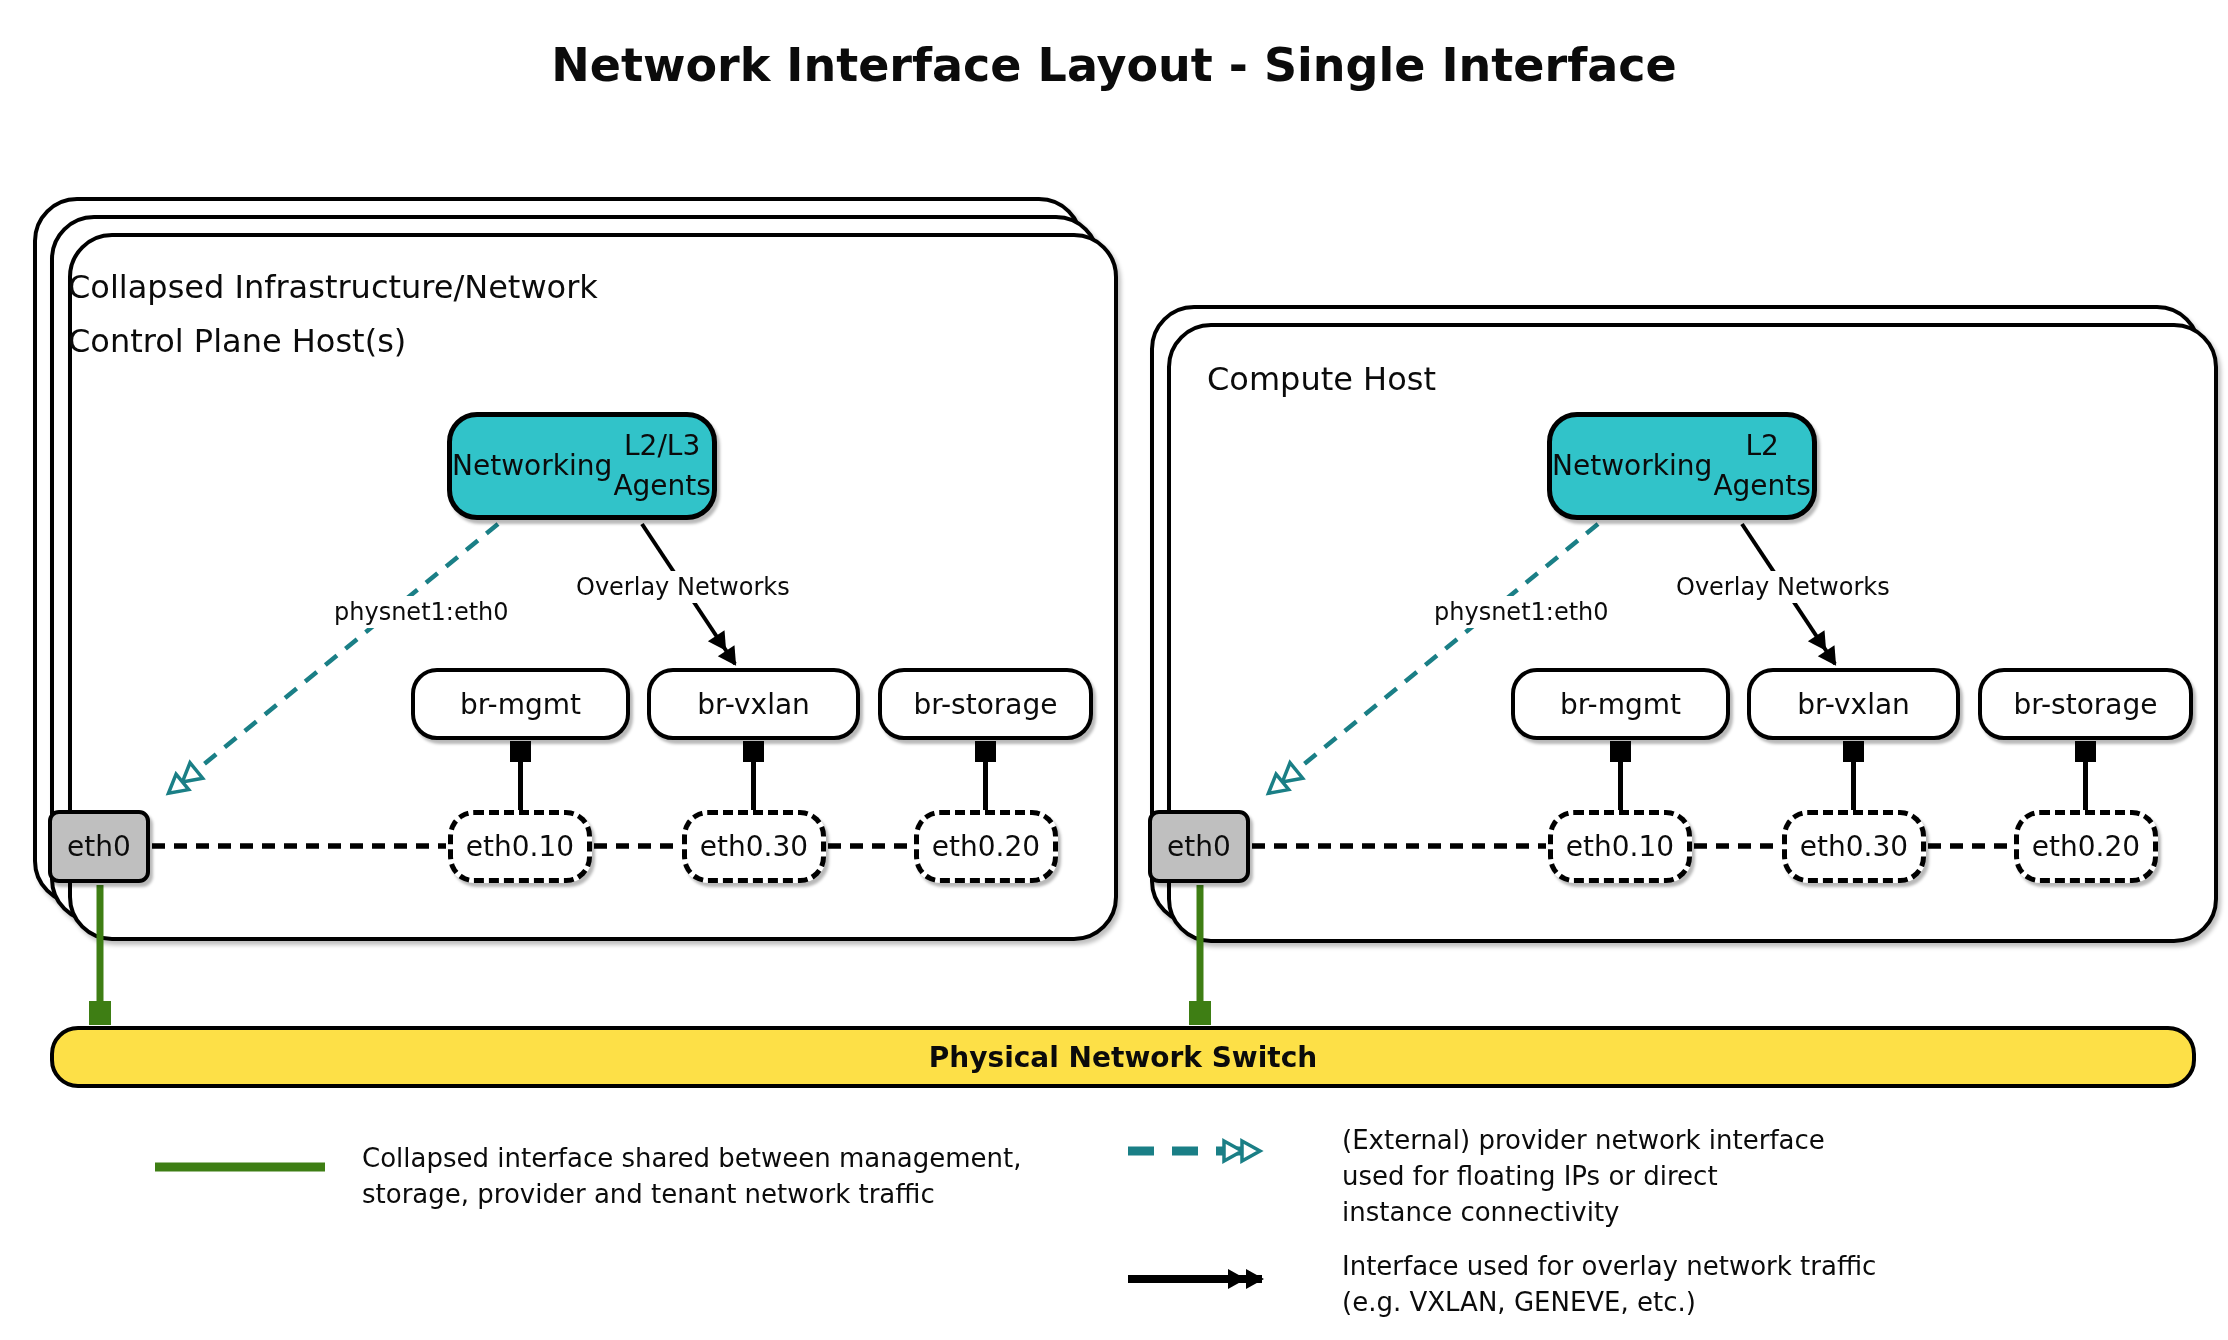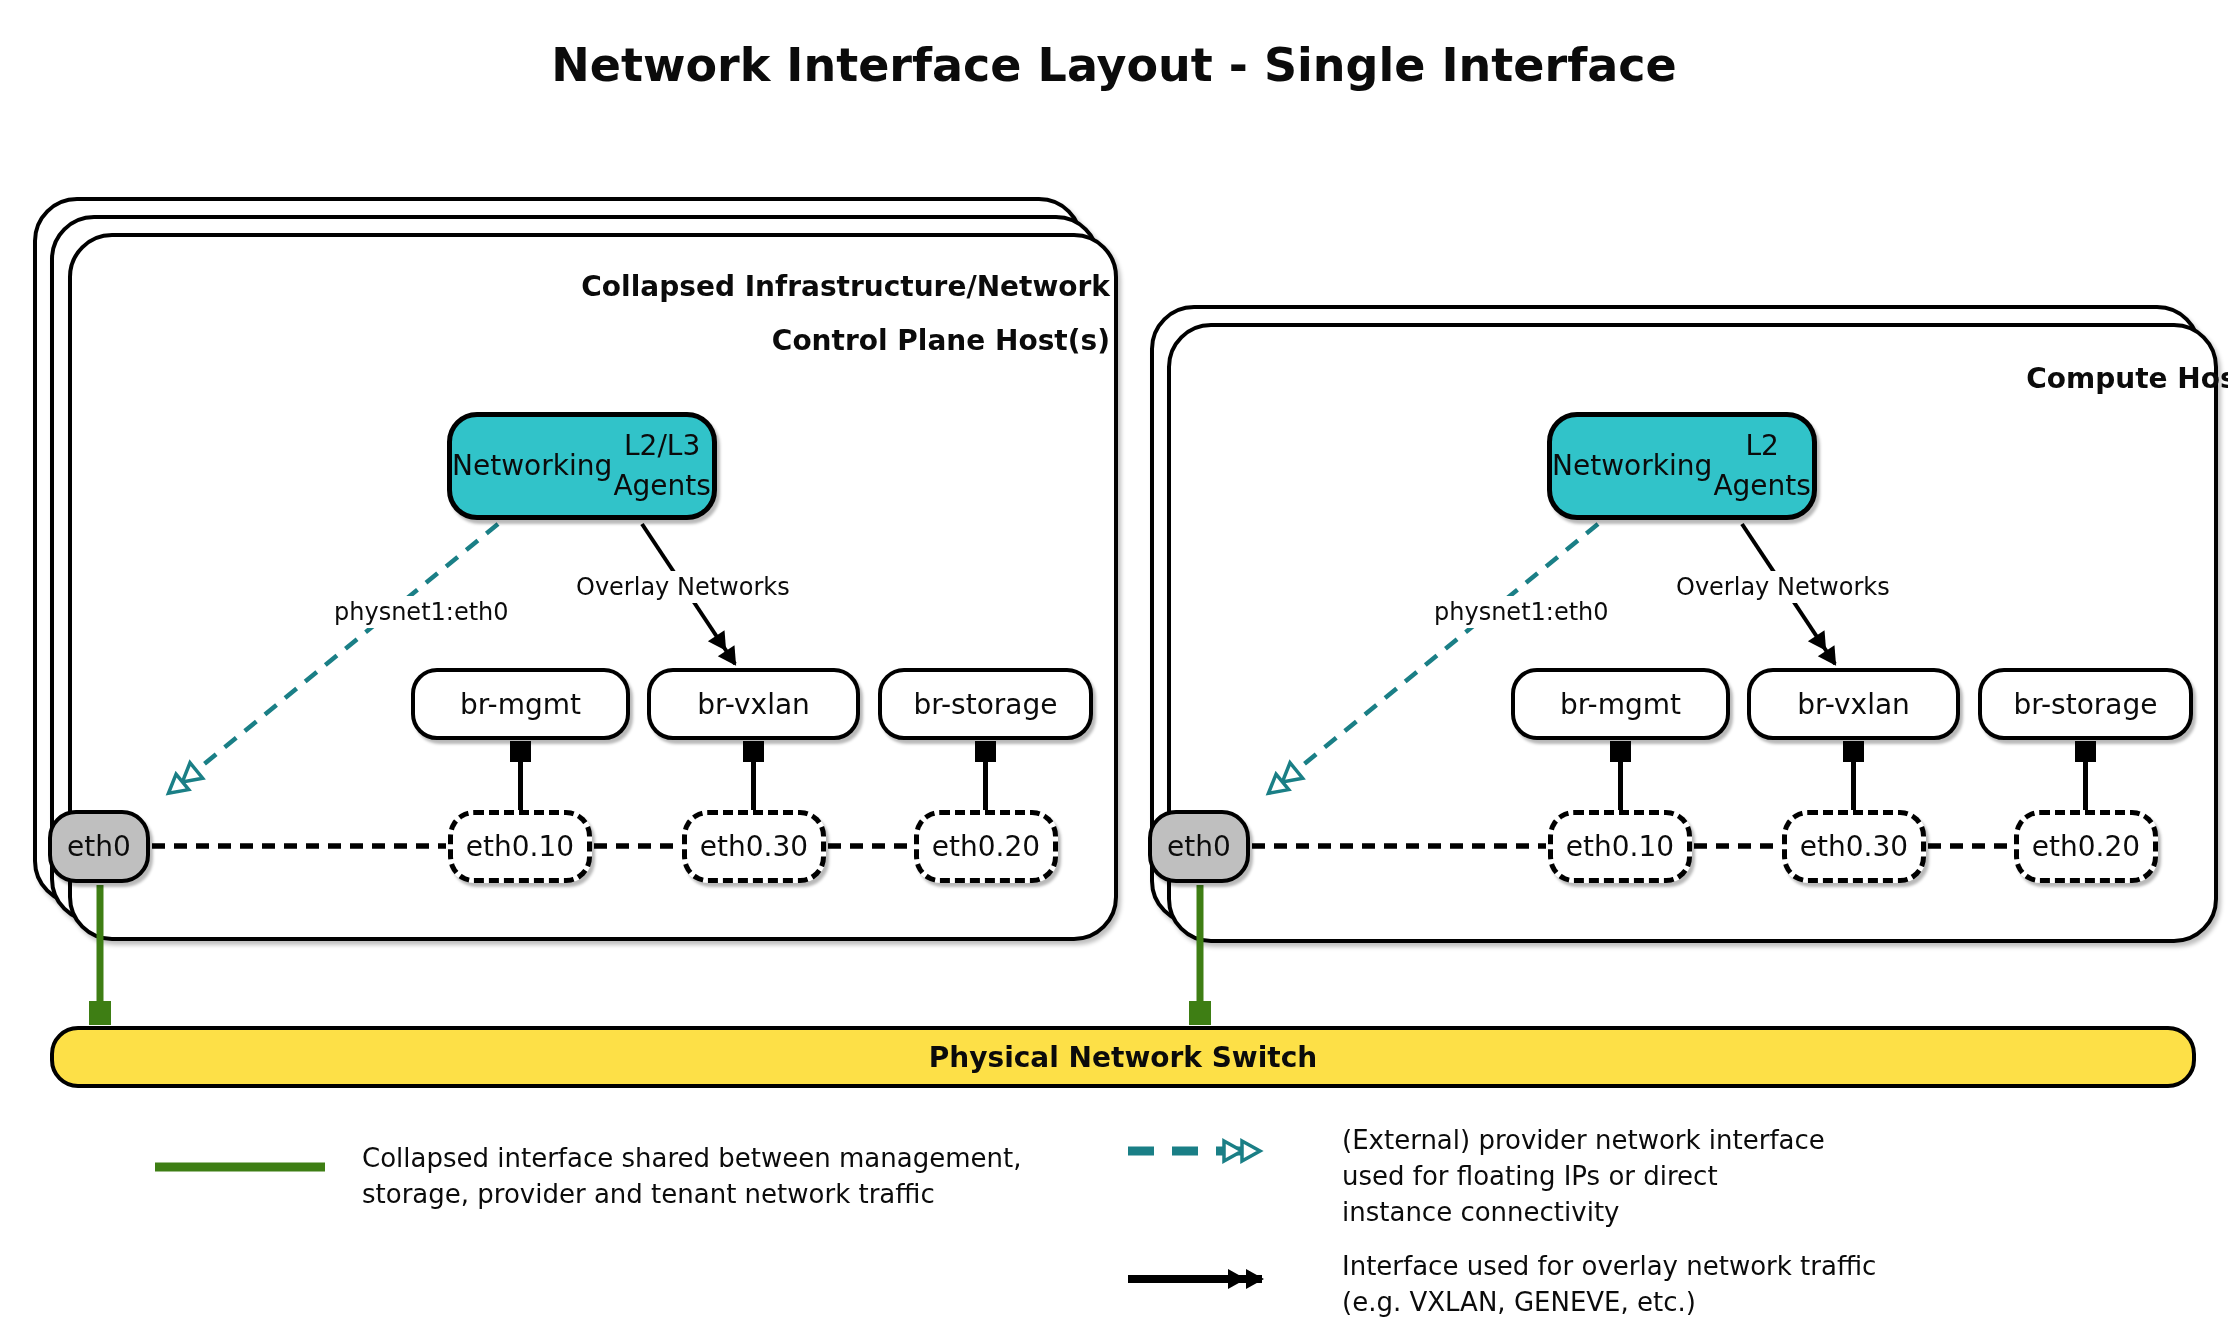--- a/index.html
+++ b/index.html
@@ -9,35 +9,35 @@
   }
   .abs{position:absolute;}
   
   .host-layer{
     position:absolute;background:#ffffff;border:4px solid #000;border-radius:44px;
     box-shadow:3px 4px 4px rgba(0,0,0,0.25);
   }
   .host-front{z-index:2;}
   .host-back{z-index:1;}
   .host-title{
-    position:absolute;z-index:4;text-align:right;font-weight:bold;font-size:28px;line-height:54px;
+    position:absolute;z-index:4;text-align:left;font-weight:normal;font-size:32px;line-height:54px;
   }
   
   #wires{position:absolute;left:0;top:0;z-index:3;}
   
   .node{
     position:absolute;z-index:5;display:flex;align-items:center;justify-content:center;
     background:#ffffff;border:4px solid #000;font-size:28px;text-align:center;
     box-shadow:3px 4px 3px rgba(0,0,0,0.28);
   }
   .agent{
     background:#31c3c9;border-width:5px;border-radius:30px;flex-direction:row;line-height:40px;
   }
   .bridge{border-radius:26px;}
-  .phys-if{background:#bfbfbf;border-radius:28px;}
+  .phys-if{background:#bfbfbf;border-radius:11px;}
   .vlan-if{border:5px dashed #000;border-radius:26px;}
   .edge-label{
     position:absolute;z-index:6;background:#ffffff;font-size:24px;text-align:center;white-space:nowrap;
     padding:2px 4px;
   }
   .switch-bar{
     position:absolute;z-index:2;background:#fde047;border:4px solid #000;border-radius:28px;
     display:flex;align-items:center;justify-content:center;font-weight:bold;font-size:28px;
   }
   .legend-text{position:absolute;z-index:4;font-size:26px;line-height:36px;}

